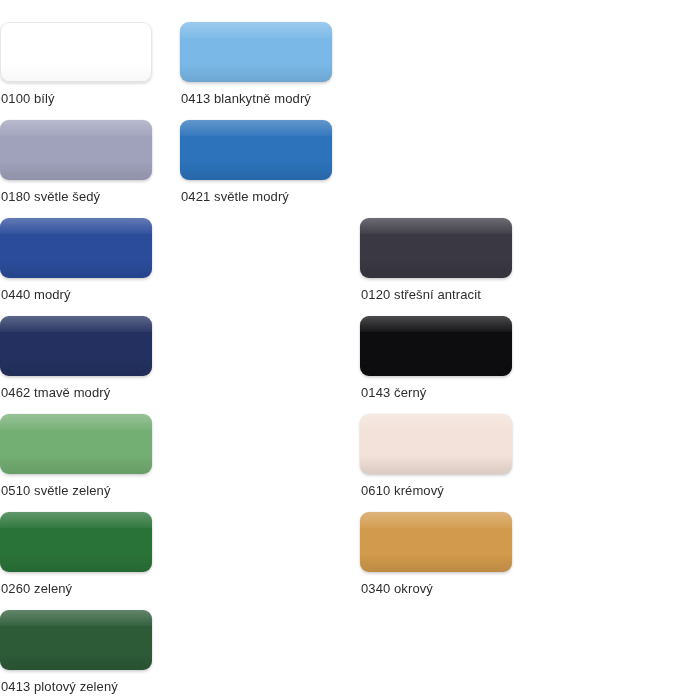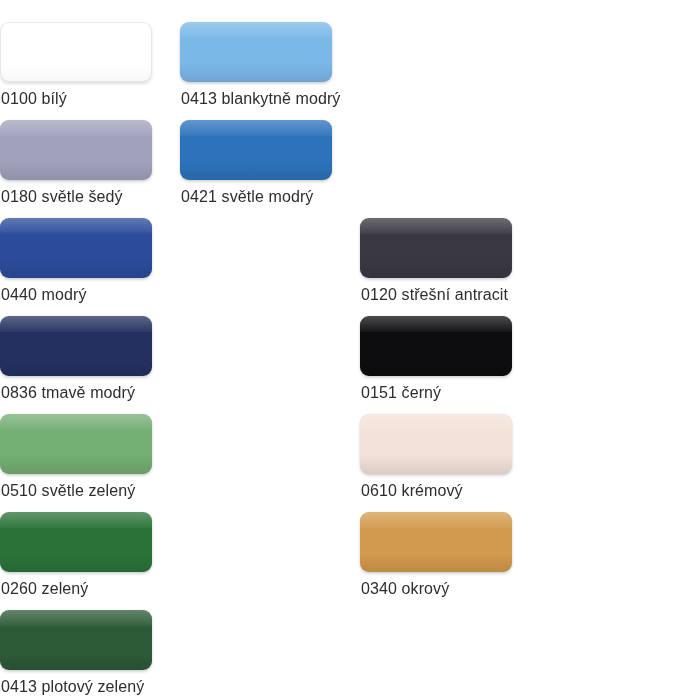--- a/index.html
+++ b/index.html
@@ -70,21 +70,21 @@
     background: linear-gradient(to bottom, rgba(255,255,255,0.0), rgba(255,255,255,0.0));
   }
   .swatch-chip.outlined::after {
     background: linear-gradient(to top, rgba(0,0,0,0.03), rgba(0,0,0,0.0));
   }
 
   .swatch-label {
     position: absolute;
     left: 1px;
     top: 70px;
-    font-size: 16px;
+    font-size: 13px;
     line-height: 14px;
     letter-spacing: 0.1px;
     color: #2d2d2d;
     white-space: nowrap;
   }
 </style>
 </head>
 <body>
 
 <div id="palette-grid">
@@ -110,26 +110,26 @@
       <div class="swatch-chip" style="background: rgb(43, 76, 155);"></div>
       <div class="swatch-label">0440 modrý</div>
     </div>
     <div class="swatch-cell spacer"></div>
     <div class="swatch-cell">
       <div class="swatch-chip" style="background: rgb(58, 56, 66);"></div>
       <div class="swatch-label">0120 střešní antracit</div>
     </div>
     <div class="swatch-cell">
       <div class="swatch-chip" style="background: rgb(36, 49, 96);"></div>
-      <div class="swatch-label">0836 tmavě modrý</div>
+      <div class="swatch-label">0462 tmavě modrý</div>
     </div>
     <div class="swatch-cell spacer"></div>
     <div class="swatch-cell">
       <div class="swatch-chip" style="background: rgb(13, 13, 16);"></div>
-      <div class="swatch-label">0151 černý</div>
+      <div class="swatch-label">0143 černý</div>
     </div>
     <div class="swatch-cell">
       <div class="swatch-chip" style="background: rgb(115, 174, 114);"></div>
       <div class="swatch-label">0510 světle zelený</div>
     </div>
     <div class="swatch-cell spacer"></div>
     <div class="swatch-cell">
       <div class="swatch-chip" style="background: rgb(243, 226, 217);"></div>
       <div class="swatch-label">0610 krémový</div>
     </div>

